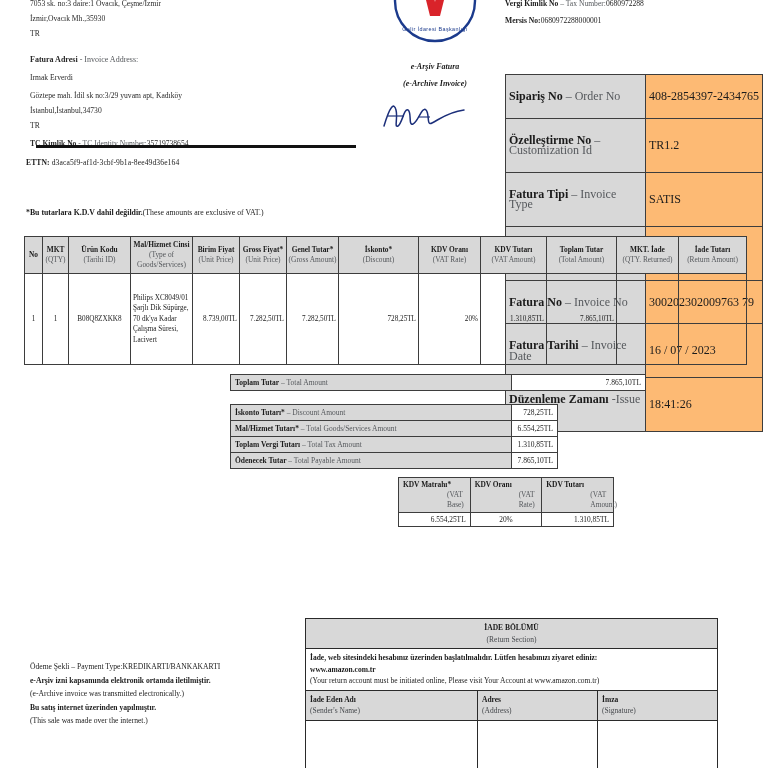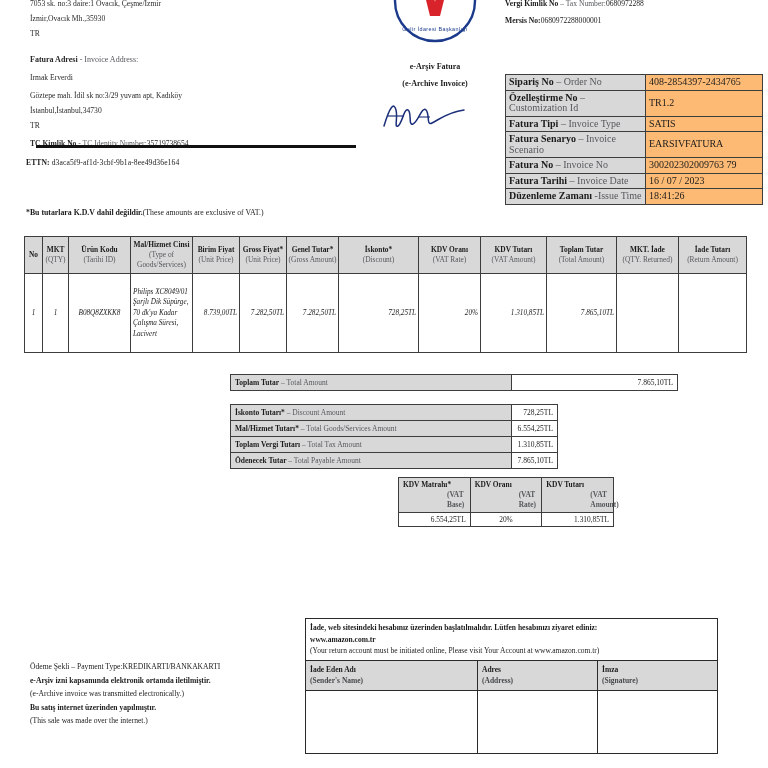--- a/index.html
+++ b/index.html
@@ -42,69 +42,69 @@
   }
 
   
   .logo-wrap {
     position:absolute; left:392px; top:-42px;
     width:86px; height:86px;
   }
   .logo-wrap svg { display:block; }
   .earsiv {
     position:absolute; left:368px; top:58px; width:134px;
-    text-align:center; font-size:8px; font-weight:bold; line-height:17px;
+    text-align:center; font-size:8px; font-weight:bold; line-height:17px;font-style:italic;
   }
   .signature {
     position:absolute; left:378px; top:96px; width:110px; height:40px;
   }
 
   
   .taxid {
     position:absolute; left:505px; top:-4px; width:262px;
     font-size:7.6px; line-height:16.5px;
   }
 
   
   table.meta {
     position:absolute; left:505px; top:74px; width:258px;
     border-collapse:collapse; table-layout:fixed;
   }
   table.meta td {
     border:0.9px solid #3d3d3d;
-    font-size:10px; padding:2px 3px; vertical-align:top;
+    font-size:12px; padding:16px 3px; vertical-align:top;
     line-height:10.5px;
   }
   table.meta td.k { width:133px; background:#d8d8d8; }
   table.meta td.v { background:#fdba74; vertical-align:middle; }
 
   
   table.items {
     position:absolute; left:24px; top:236px; width:722px;
     border-collapse:collapse; table-layout:fixed;
   }
   table.items th {
     border:0.9px solid #3d3d3d;
     background:#d8d8d8;
     font-size:7.4px; font-weight:bold;
     padding:3px 1px; line-height:10px;
     text-align:center; vertical-align:middle;
   }
   table.items th .sub { display:block; font-weight:normal; color:#55585c; }
   table.items td {
     border:0.9px solid #3d3d3d;
-    font-size:7.2px; padding:0 2px; line-height:10.5px;
-    vertical-align:middle; height:78px;font-style:italic;
+    font-size:7.2px; padding:6px 2px; line-height:10.5px;
+    vertical-align:middle; height:78px;
   }
   td.c { text-align:center; }
   td.r { text-align:right; }
 
   
   table.tot1 {
-    position:absolute; left:230px; top:374px; width:448px;
+    position:absolute; left:230px; top:374px; width:416px;
     border-collapse:collapse; table-layout:fixed;border-radius:6px;
   }
   table.tot2 {
     position:absolute; left:230px; top:404px; width:328px;
     border-collapse:collapse; table-layout:fixed;
   }
   table.tot1 td, table.tot2 td {
     border:0.9px solid #3d3d3d; font-size:7.5px; padding:2px 4px;
     line-height:11px;
   }
@@ -113,21 +113,21 @@
 
   table.vatbase {
     position:absolute; left:398px; top:477px; width:216px;
     border-collapse:collapse; table-layout:fixed;
   }
   table.vatbase th {
     border:0.9px solid #3d3d3d; background:#d8d8d8;
     font-size:7.4px; font-weight:bold; text-align:left;
     padding:2px 4px; line-height:10px;
   }
-  table.vatbase th .sub { display:block; font-weight:bold; color:#55585c;padding-left:44px; }
+  table.vatbase th .sub { display:block; font-weight:normal; color:#55585c;padding-left:44px; }
   table.vatbase td {
     border:0.9px solid #3d3d3d; background:#fff;
     font-size:7.4px; text-align:right; padding:2px 4px;
   }
   table.vatbase td.mid { text-align:center; }
 
   
   .paynotes {
     position:absolute; left:30px; top:660px; width:280px;
     font-size:7.6px; line-height:13.5px;
@@ -141,21 +141,21 @@
   table.ret td {
     border:1.1px solid #2a2a2a; font-size:7.5px; padding:3px 4px;
     line-height:11.5px; vertical-align:top;
   }
   table.ret td.hd {
     background:#d8d8d8; text-align:center; font-weight:bold;
   }
   table.ret td.hd .sub { display:block; font-weight:normal; color:#45484c; }
   table.ret td.note { background:#fff; }
   table.ret td.colhd { background:#d8d8d8; font-weight:bold; }
-  table.ret td.colhd .sub { display:block; font-weight:bold; color:#45484c; }
+  table.ret td.colhd .sub { display:block; font-weight:normal; color:#45484c; }
   table.ret td.blank { background:#fff; height:56px; }
 </style>
 </head>
 <body>
 
 <div class="page">
 
   <div class="seller-block">
     <div>7053 sk. no:3 daire:1 Ovacık, Çeşme/İzmir</div>
     <div>İzmir,Ovacık Mh.,35930</div>
@@ -430,20 +430,26 @@
     <div>(This sale was made over the internet.)</div>
   </div>
 
   <table class="ret">
     <colgroup>
         <col style="width:172px">
         <col style="width:120px">
         <col style="width:120px">
       </colgroup>
     <tbody>
+        <tr>
+      <td class="hd" colspan="3">
+        <span>İADE BÖLÜMÜ</span>
+        <span class="sub">(Return Section)</span>
+      </td>
+    </tr>
     <tr>
       <td class="note" colspan="3">
         <div class="lbl-b">İade, web sitesindeki hesabınız üzerinden başlatılmalıdır. Lütfen hesabınızı ziyaret ediniz:</div>
         <div class="lbl-b">www.amazon.com.tr</div>
         <div>(Your return account must be initiated online, Please visit Your Account at www.amazon.com.tr)</div>
       </td>
     </tr>
     <tr>
       <td class="colhd">
         <span>İade Eden Adı</span>

